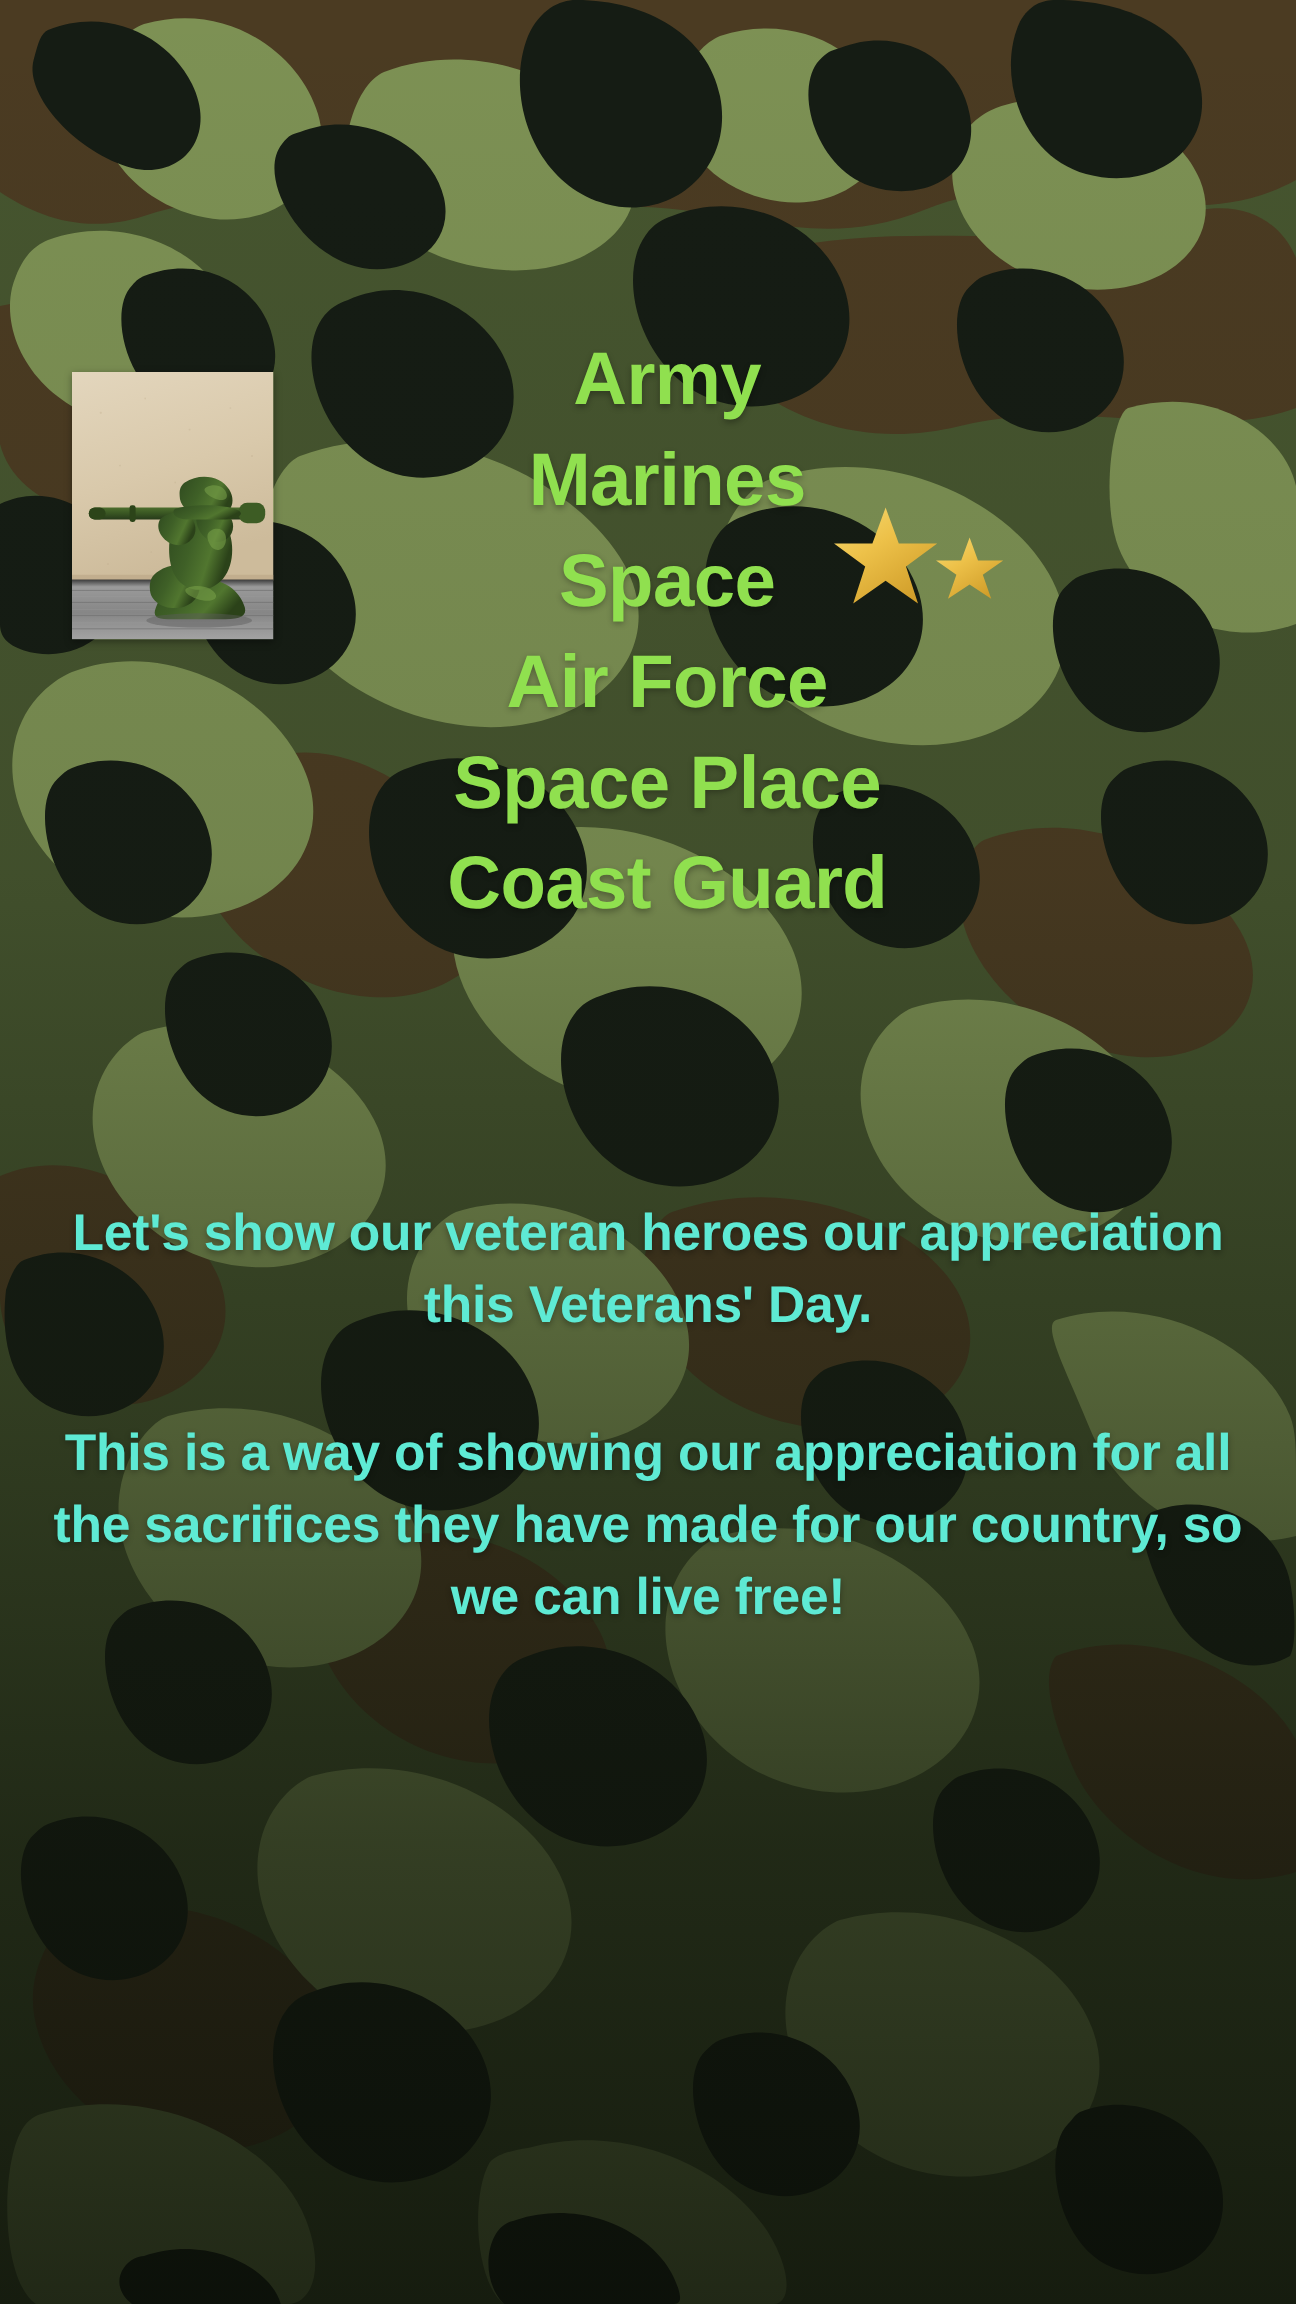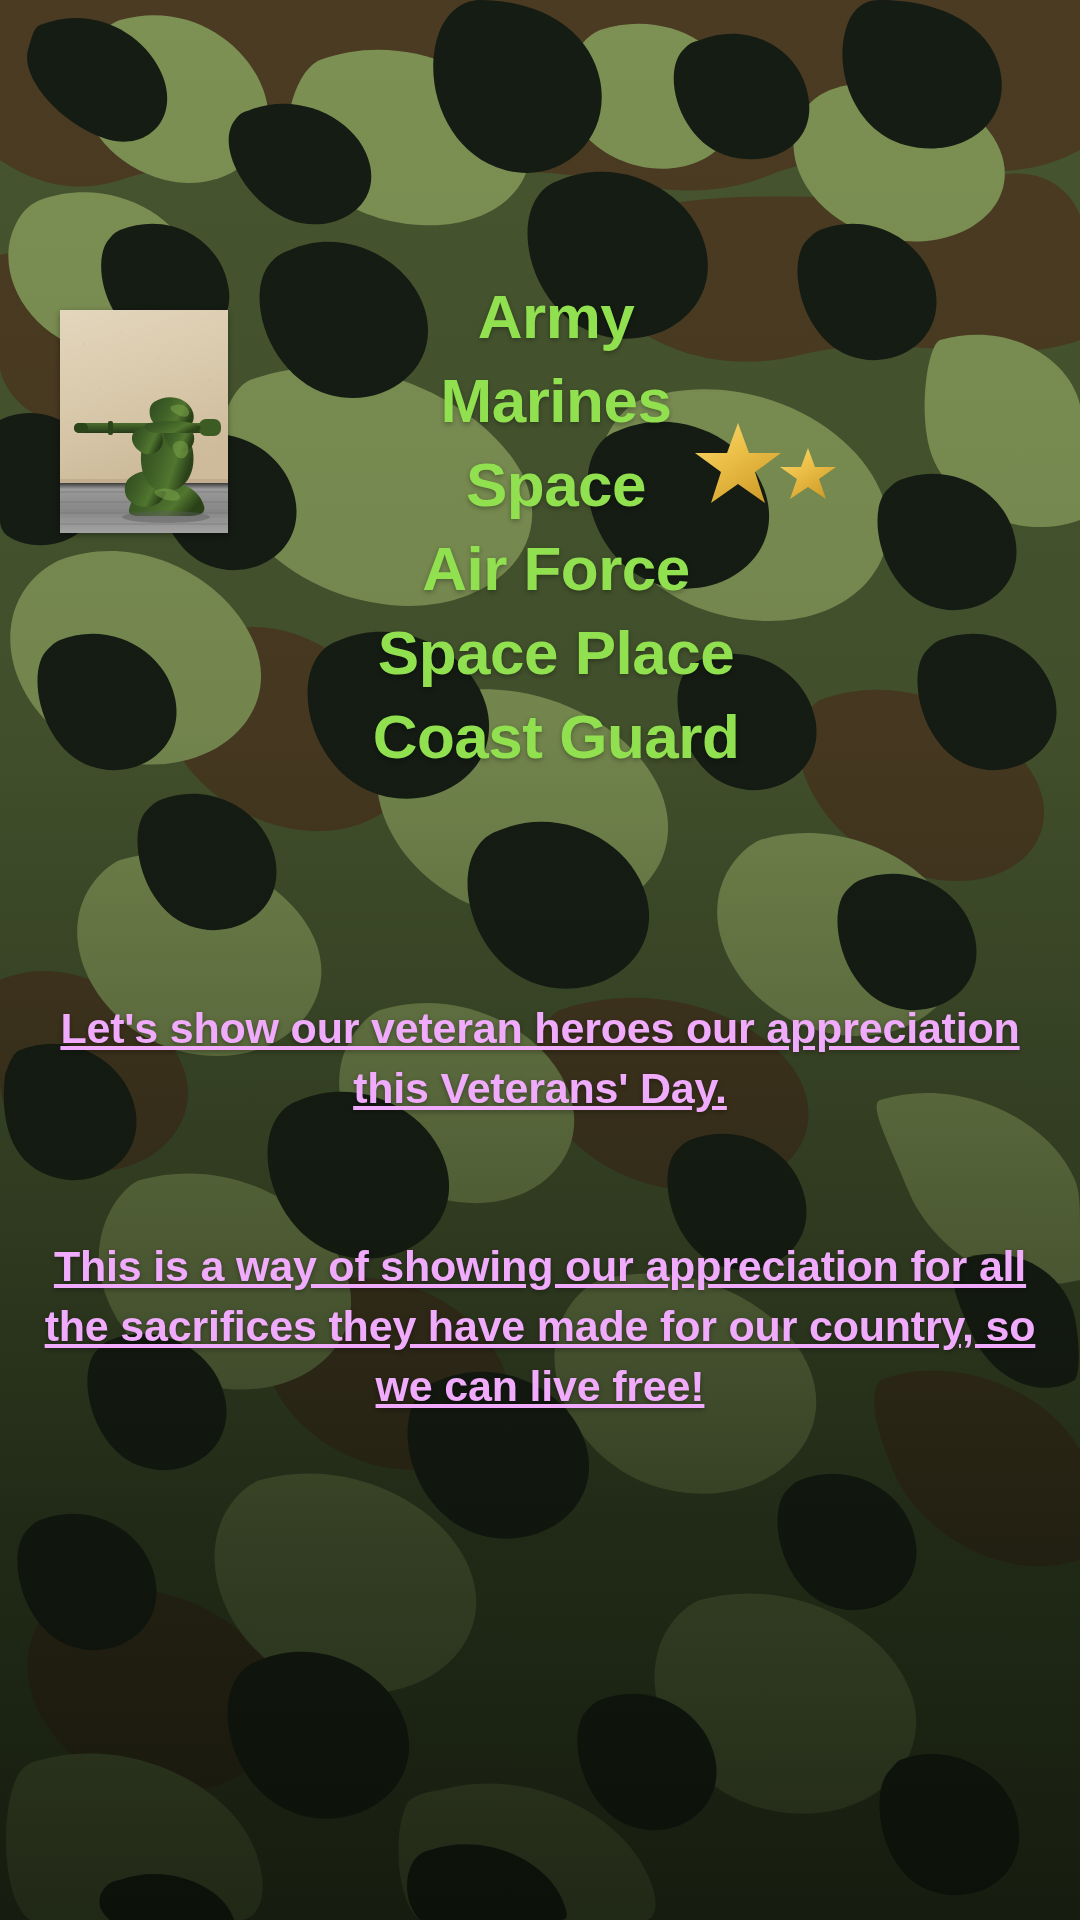--- a/index.html
+++ b/index.html
@@ -77,31 +77,30 @@
 
   
   #body-copy {
     position: absolute;
     left: 28px;
     top: 955px;
     width: 1024px;
     text-align: center;
   }
   .para {
-    color: #f0abfc;
+    color: #5eead4;
     font-weight: bold;
     font-size: 44px;
     line-height: 60px;
     letter-spacing: -0.2px;
     text-shadow: 0 2px 5px rgba(0,0,0,0.32);
-    text-decoration: underline;
   }
   .para.p1 { font-size: 43px; }
   .para.p2 { margin-top: 85px; font-size: 43px; }
-  .para.p3 { margin-top: 118px; font-size: 43px; }
+  .para.p3 { margin-top: 63px; font-size: 43px; }
 </style>
 </head>
 <body>
 
 <div id="poster">
 
   <svg id="camo-bg" viewBox="0 0 1080 1920" preserveAspectRatio="none" xmlns="http://www.w3.org/2000/svg">
     <rect x="0" y="0" width="1080" height="1920" fill="#46552f"></rect>
 
     <g fill="#4b3b22">

